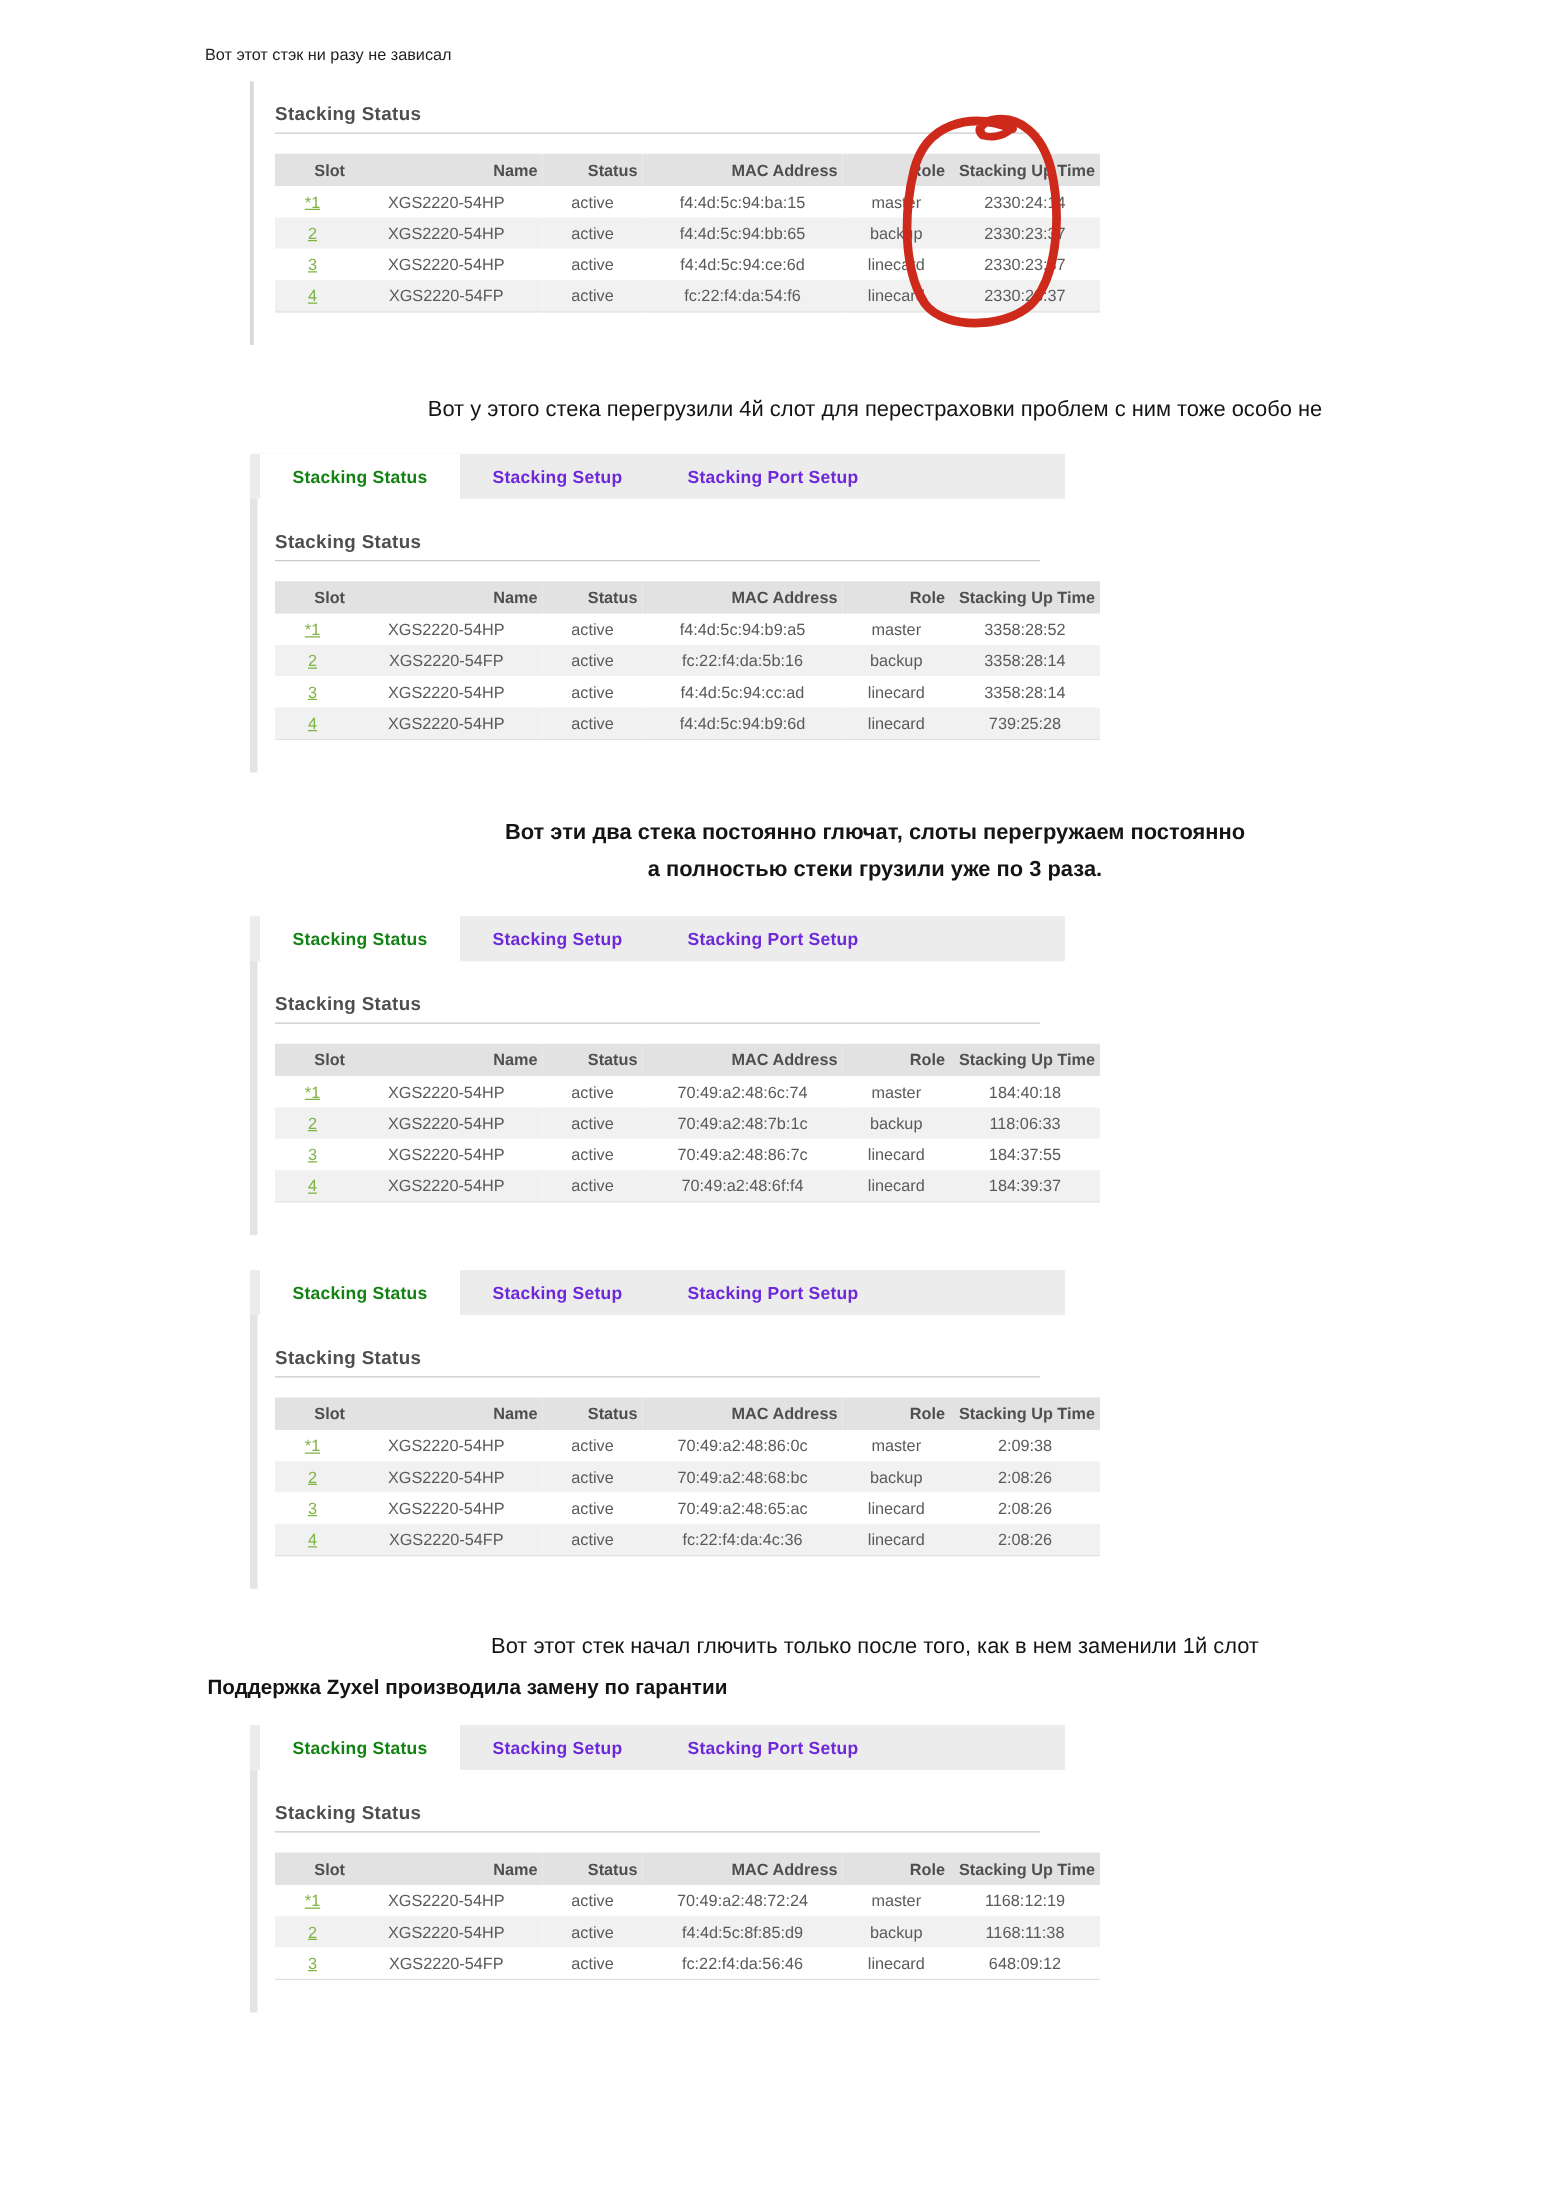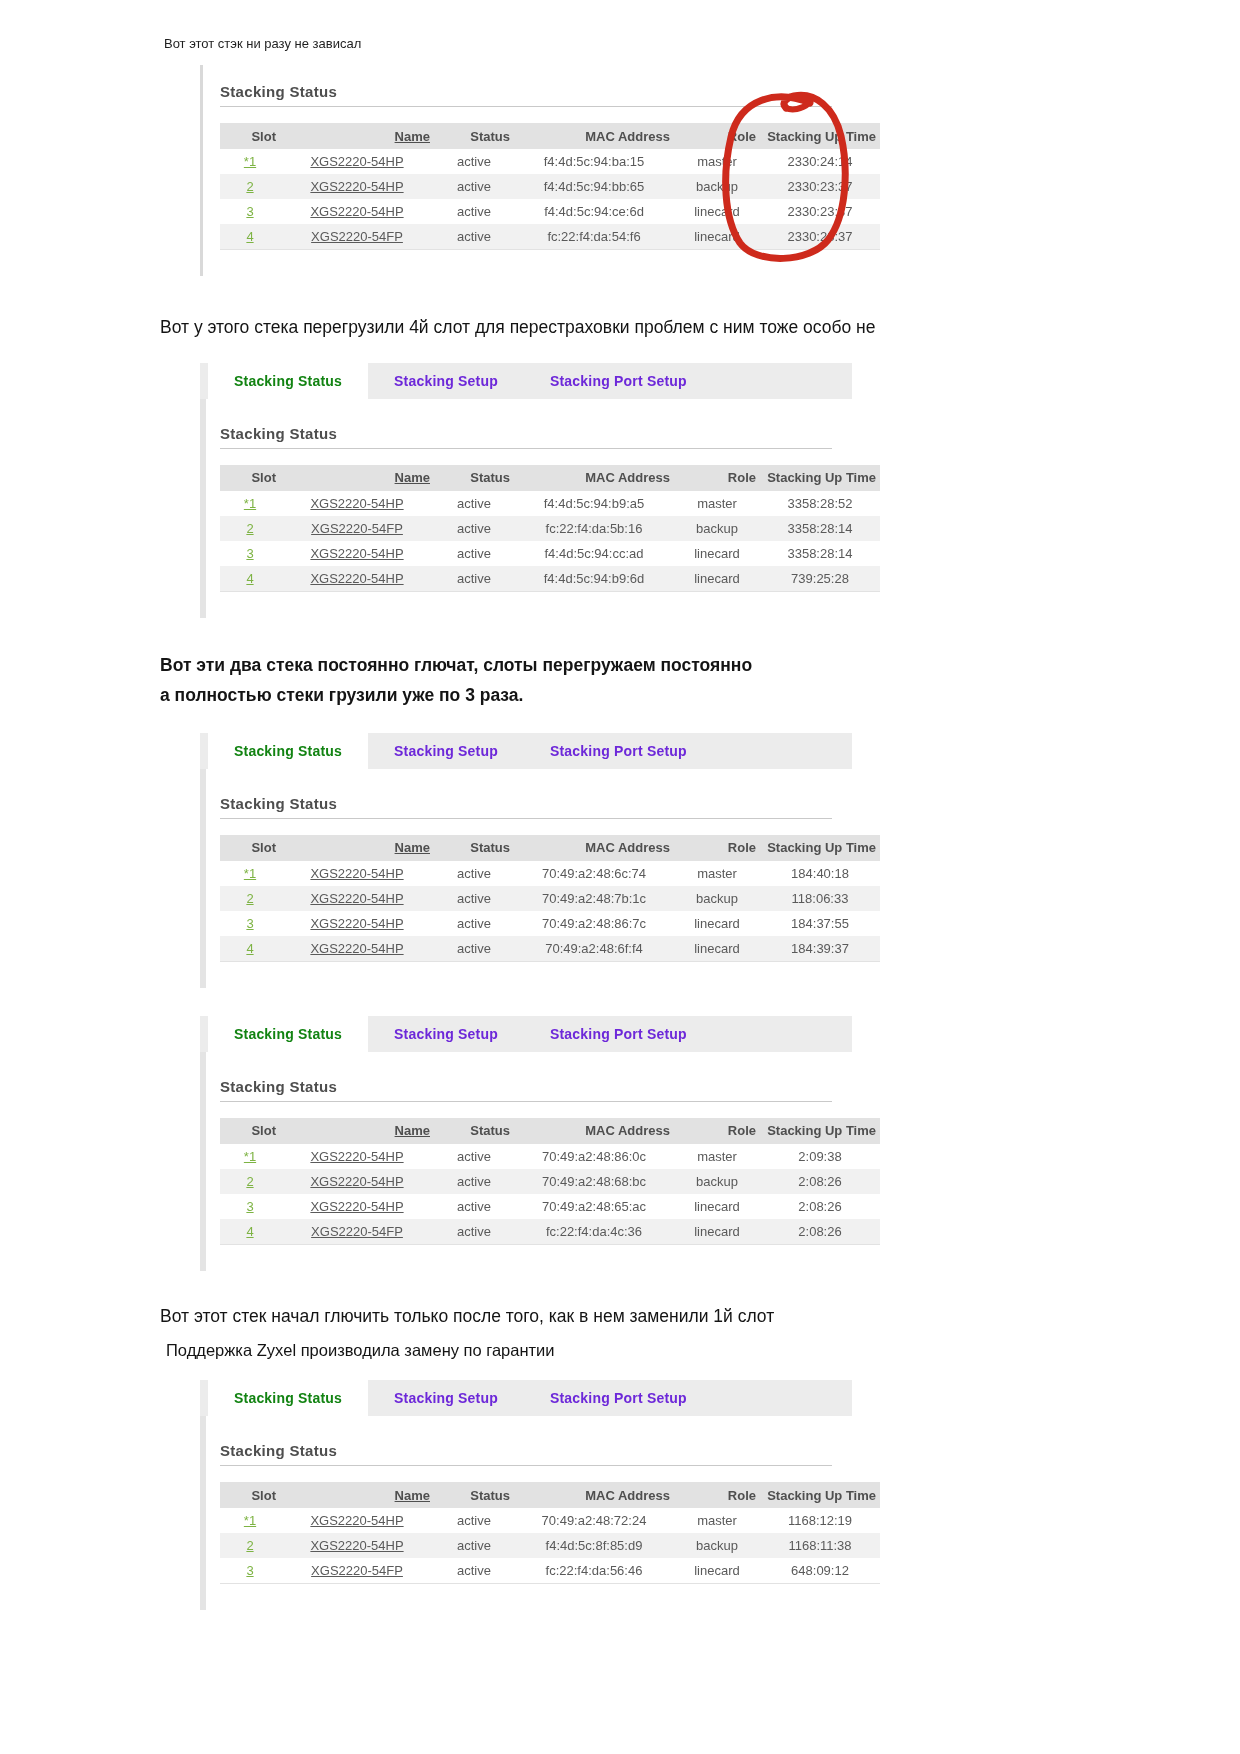--- a/index.html
+++ b/index.html
@@ -8,22 +8,22 @@
     font-family:"Liberation Sans",sans-serif;
     color:#333;
     position:relative;
     overflow:hidden;
   }
   .content{padding:36px 0 0 160px;}
 
   
   .caption-small{font-size:13px;color:#1f1f1f;margin:0 0 0 4px;}
   .para{font-size:17.5px;color:#141414;margin:0;line-height:1.75;}
-  .para .line{display:block;}
-  .para-bold{font-weight:normal;font-size:16.5px;margin-left:6px;line-height:1.5;}
+  .para .line{display:block;text-align:center;}
+  .para-bold{font-weight:bold;font-size:16.5px;margin-left:6px;line-height:1.5;}
 
   
   .shot{position:relative;width:652px;background:#fff;margin-left:40px;}
   .shot .strip{position:absolute;left:0;width:6px;background:#e4e4e4;top:0;bottom:0;}
   .shot.with-tabs .strip{top:36px;}
   .shot1 .strip{width:3px;background:#d9d9d9;}
 
   .tabbar{
     height:36px;background:#ececec;display:flex;align-items:stretch;
     padding-left:8px;box-sizing:border-box;
@@ -52,21 +52,21 @@
   table.stack-table th{
     background:#e2e2e2;color:#4f4f4f;font-weight:bold;
     height:26px;padding:0 4px;text-align:right;white-space:nowrap;
   }
   table.stack-table td{
     height:25px;padding:0 4px;text-align:center;white-space:nowrap;
   }
   table.stack-table tbody tr:nth-child(odd){background:#fff;}
   table.stack-table tbody tr:nth-child(even){background:#f1f1f1;}
   table.stack-table tbody tr:last-child{border-bottom:1px solid #e2e2e2;}
-  .col0{width:52px;}.col1{width:146px;text-decoration:underline;}.col2{width:72px;}
+  .col0{width:52px;}.col1{width:146px;}.col2{width:72px;}
   .col3{width:152px;}.col4{width:78px;}.col5{width:112px;}
   a.slot-link{color:var(--green-link,#7db343);text-decoration:underline;cursor:pointer;}
 
   
   .red-circle{position:absolute;left:518px;top:22px;width:134px;height:176px;pointer-events:none;}
 
   
   .mt1{margin-top:14px;}
   .mt2{margin-top:36px;}
   .mt3{margin-top:20px;}

